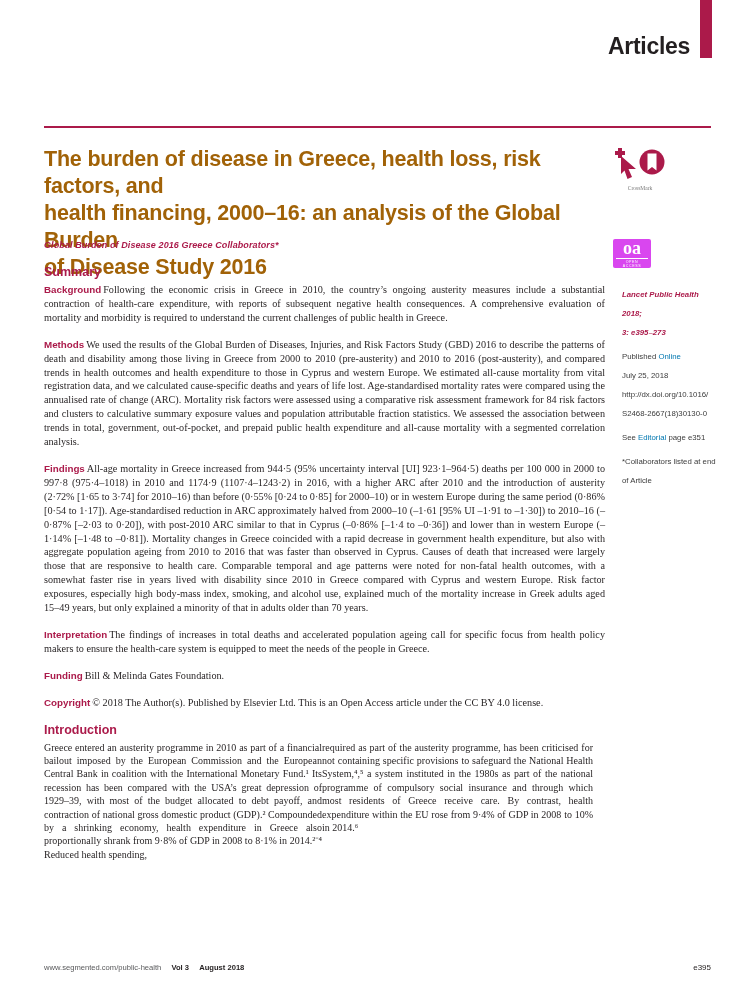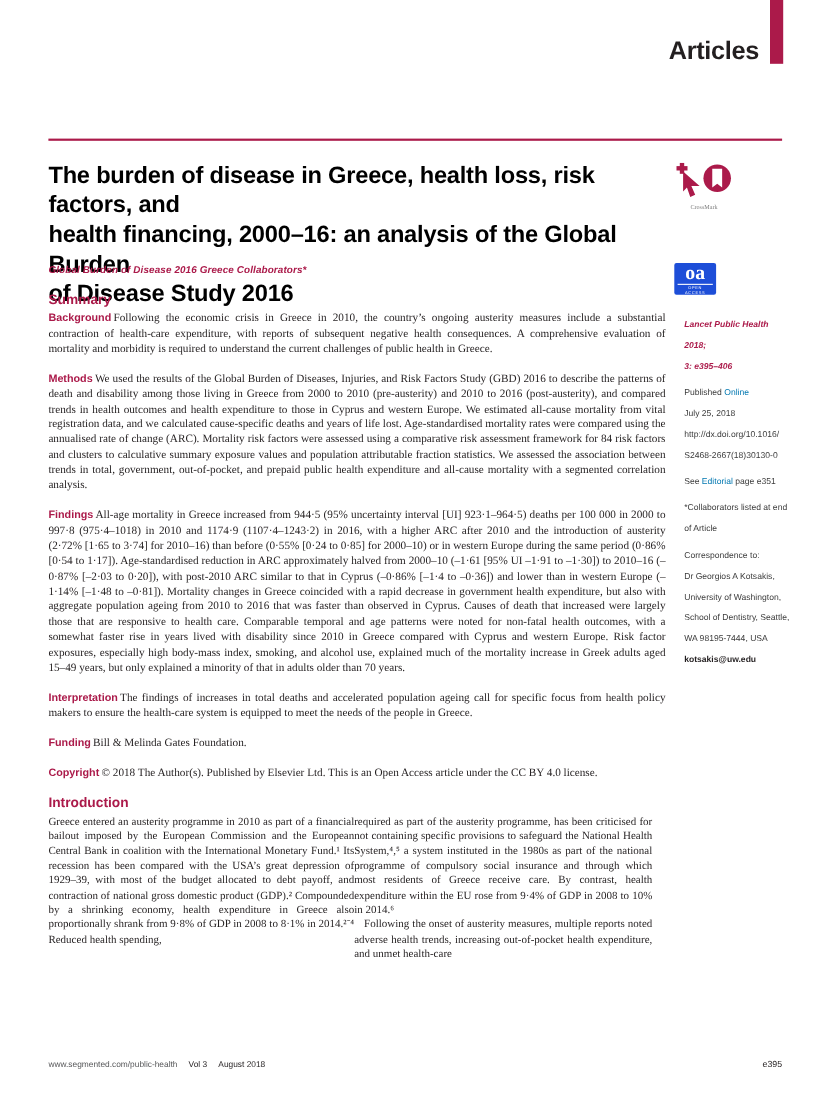--- a/index.html
+++ b/index.html
@@ -10,32 +10,32 @@
   
   .articles-bar{position:absolute;top:0;left:700px;width:12px;height:58px;background:#ab1a4a;}
   .articles-label{
     position:absolute;top:33px;right:60px;font-size:23px;font-weight:bold;color:#231f20;
     font-family:"Liberation Sans",sans-serif;letter-spacing:-.3px;margin-left:27px;
   }
   .rule{position:absolute;top:126px;left:44px;width:667px;height:2px;background:#ab1a4a;}
   
   .title{
     position:absolute;top:146px;left:44px;width:565px;
-    font-size:21.5px;line-height:27px;font-weight:bold;color:#000000;letter-spacing:-.2px;
+    font-size:21.5px;line-height:27px;font-weight:bold;color:#a16207;letter-spacing:-.2px;
   }
   .authors{
     position:absolute;top:240px;left:44px;font-size:9px;font-style:italic;font-weight:600;
     color:#ab1a4a;letter-spacing:.1px;
   }
   
   .crossmark{position:absolute;top:148px;left:610px;width:60px;text-align:center;}
   .crossmark-label{font-size:5.5px;color:#7a7a7a;margin-top:1px;font-family:"Liberation Serif",serif;}
   
   .oa-badge{
-    position:absolute;top:239px;left:613px;width:38px;height:29px;background:#1d4ed8;
+    position:absolute;top:239px;left:613px;width:38px;height:29px;background:#d946ef;
     border-radius:2px;text-align:center;color:#fff;
   }
   .oa-text{font-size:18px;font-weight:bold;line-height:19px;font-family:"Liberation Serif",serif;}
   .oa-sub{font-size:3.6px;letter-spacing:.6px;border-top:1px solid #fff;margin:0 3px;padding-top:1px;}
   
   .main{position:absolute;top:265px;left:44px;width:561px;}
   h2.sec{font-size:12.5px;font-weight:bold;color:#ab1a4a;margin:0 0 4px 0;font-family:"Liberation Sans",sans-serif;}
   p.sum{
     font-family:"Liberation Serif",serif;font-size:10.2px;line-height:13.9px;text-align:justify;
     margin:1px 0 13px 0;color:#231f20;
@@ -52,21 +52,21 @@
   .col p{margin:0;}
   .col p.indent{text-indent:9px;}
   
   .sidebar{position:absolute;top:285px;left:622px;width:96px;font-size:7.8px;line-height:19px;color:#3c3c3c;}
   .sb-journal{color:#ab1a4a;font-weight:bold;font-style:italic;margin-bottom:5px;}
   .sb-block{margin-bottom:5px;}
   .sb-link{color:#0077b0;}
   .sb-email{font-weight:bold;color:#231f20;}
   
   .footer{position:absolute;top:963px;left:44px;width:667px;font-size:7.6px;color:#58595b;}
-  .footer .vol{font-weight:normal;color:#231f20;margin-left:8px;}
+  .footer .vol{font-weight:bold;color:#231f20;margin-left:8px;}
   .footer .pg{position:absolute;right:0;top:0;color:#231f20;font-size:8px;}
 </style>
 </head>
 <body>
 
 <div class="articles-bar"></div>
 <div class="articles-label">Articles</div>
 <div class="rule"></div>
 
 <div class="title">
@@ -108,48 +108,42 @@
 
   <p class="sum"><span class="lead">Copyright</span><span>© 2018 The Author(s). Published by Elsevier Ltd. This is an Open Access article under the CC BY 4.0 license.</span></p>
 
   <h2 class="sec intro-h">Introduction</h2>
   <div class="cols">
     <div class="col col1">
       <p>Greece entered an austerity programme in 2010 as part of a financial bailout imposed by the European Commission and the European Central Bank in coalition with the International Monetary Fund.¹ Its recession has been compared with the USA’s great depression of 1929–39, with most of the budget allocated to debt payoff, and contraction of national gross domestic product (GDP).² Compounded by a shrinking economy, health expenditure in Greece also proportionally shrank from 9·8% of GDP in 2008 to 8·1% in 2014.²⁻⁴ Reduced health spending,</p>
     </div>
     <div class="col col2">
       <p>required as part of the austerity programme, has been criticised for not containing specific provisions to safeguard the National Health System,⁴,⁵ a system instituted in the 1980s as part of the national programme of compulsory social insurance and through which most residents of Greece receive care. By contrast, health expenditure within the EU rose from 9·4% of GDP in 2008 to 10% in 2014.⁶</p>
-      <p class="indent">Following the onset of austerity measures, multiple reports noted adverse health trends, increasing out-of-pocket health expenditure, and unmet health-care</p>
     </div>
   </div>
 </div>
 
 <div class="sidebar">
   <div class="sb-journal">
     <span style="display:block">Lancet Public Health 2018;</span>
-    <span style="display:block">3: e395–406</span>
+    <span style="display:block">3: e395–273</span>
   </div>
   <div class="sb-block">
     <span>Published</span>
     <span class="sb-link">Online</span>
     <span style="display:block">July 25, 2018</span>
     <span style="display:block">http://dx.doi.org/10.1016/</span>
     <span style="display:block">S2468-2667(18)30130-0</span>
   </div>
   <div class="sb-block">
     <span>See</span>
     <span class="sb-link">Editorial</span>
     <span>page e351</span>
   </div>
   <div class="sb-block">*Collaborators listed at end of Article</div>
-  <div class="sb-block">
-    <span style="display:block">Correspondence to:</span>
-    <span>Dr Georgios A Kotsakis, University of Washington, School of Dentistry, Seattle, WA 98195-7444, USA</span>
-    <span class="sb-email" style="display:block">kotsakis@uw.edu</span>
-  </div>
 </div>
 
 <div class="footer">
   <span>www.segmented.com/public-health</span>
   <span class="vol">Vol 3</span>
   <span class="vol">August 2018</span>
   <span class="pg">e395</span>
 </div>
 
 </body></html>

